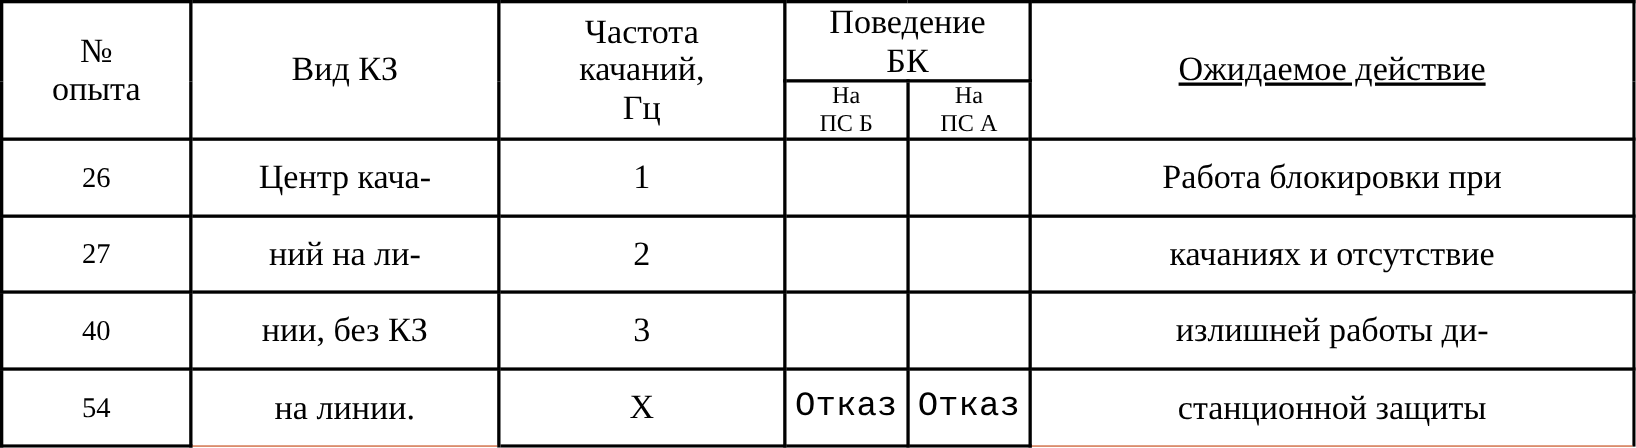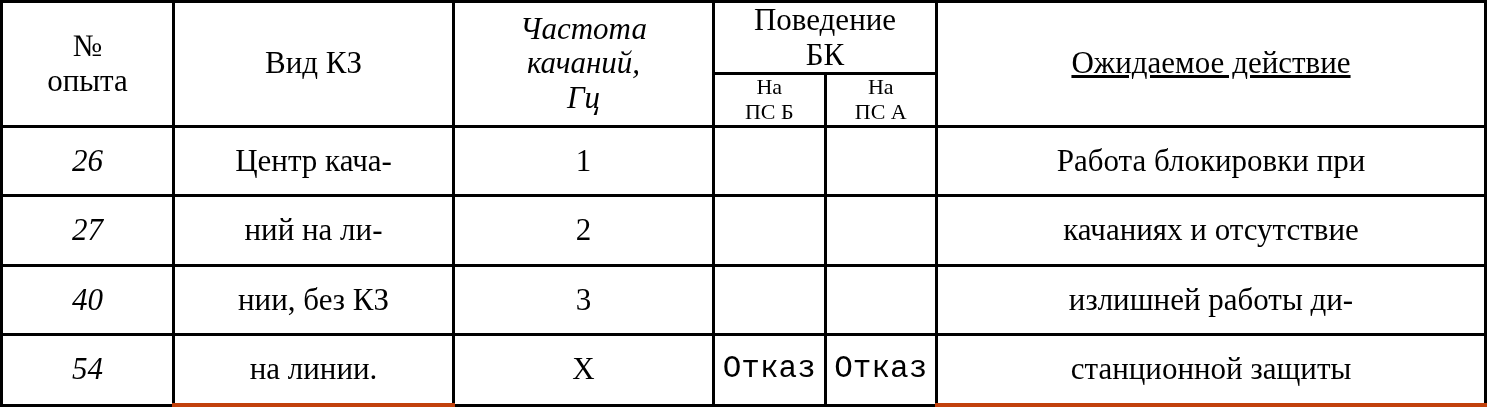--- a/index.html
+++ b/index.html
@@ -36,22 +36,21 @@
   }
   th.hdr {
     font-weight: bold;
     font-size: 31px;
   }
   th.hdr-sub {
     font-weight: normal;
     font-size: 22px;
   }
   td.num {
-    font-size: 31px;
-    font-style: italic;
+    font-size: 26px;
   }
   td.freq {
     font-size: 31px;
   }
   td.bk {
     font-size: 31px;
     font-family: Liberation Mono, monospace;
   }
   td.vidkz, td.action {
     font-size: 31px;
@@ -66,21 +65,21 @@
     border-top: none;
   }
   td.action {
     border-bottom: none;
     border-top: none;
   }
   tr.r-first td.vidkz, tr.r-first td.action {
     border-top: 3px solid #000000;
   }
   tr.r-last td.vidkz, tr.r-last td.action {
-    border-bottom: 4px solid #c2410c;
+    border-bottom: 1px solid #c2410c;
   }
   .stack {
     display: block;
   }
   .w-num { width: 157px; }
   .w-vid { width: 265px; }
   .w-freq { width: 245px; }
   .w-bk1 { width: 143px; }
   .w-bk2 { width: 143px; }
   .w-act { width: 534px; text-decoration: underline; }
@@ -93,21 +92,21 @@
     <thead>
       <tr>
         <th class="hdr w-num" rowspan="2">
             <span class="stack" style="white-space:pre-line;">№
 опыта</span>
           </th>
         <th class="hdr w-vid" rowspan="2">
             <span class="stack" style="white-space:pre-line;">Вид КЗ</span>
           </th>
         <th class="hdr w-freq" rowspan="2">
-            <span class="stack" style="white-space:pre-line;font-style:italic;">Частота
+            <span class="stack" style="white-space:pre-line;">Частота
 качаний,
 Гц</span>
           </th>
         <th class="hdr" colspan="2">
             <span class="stack" style="white-space:pre-line;">Поведение
 БК</span>
           </th>
         <th class="hdr w-act" rowspan="2">
             <span class="stack" style="white-space:pre-line;">Ожидаемое действие</span>
           </th>

